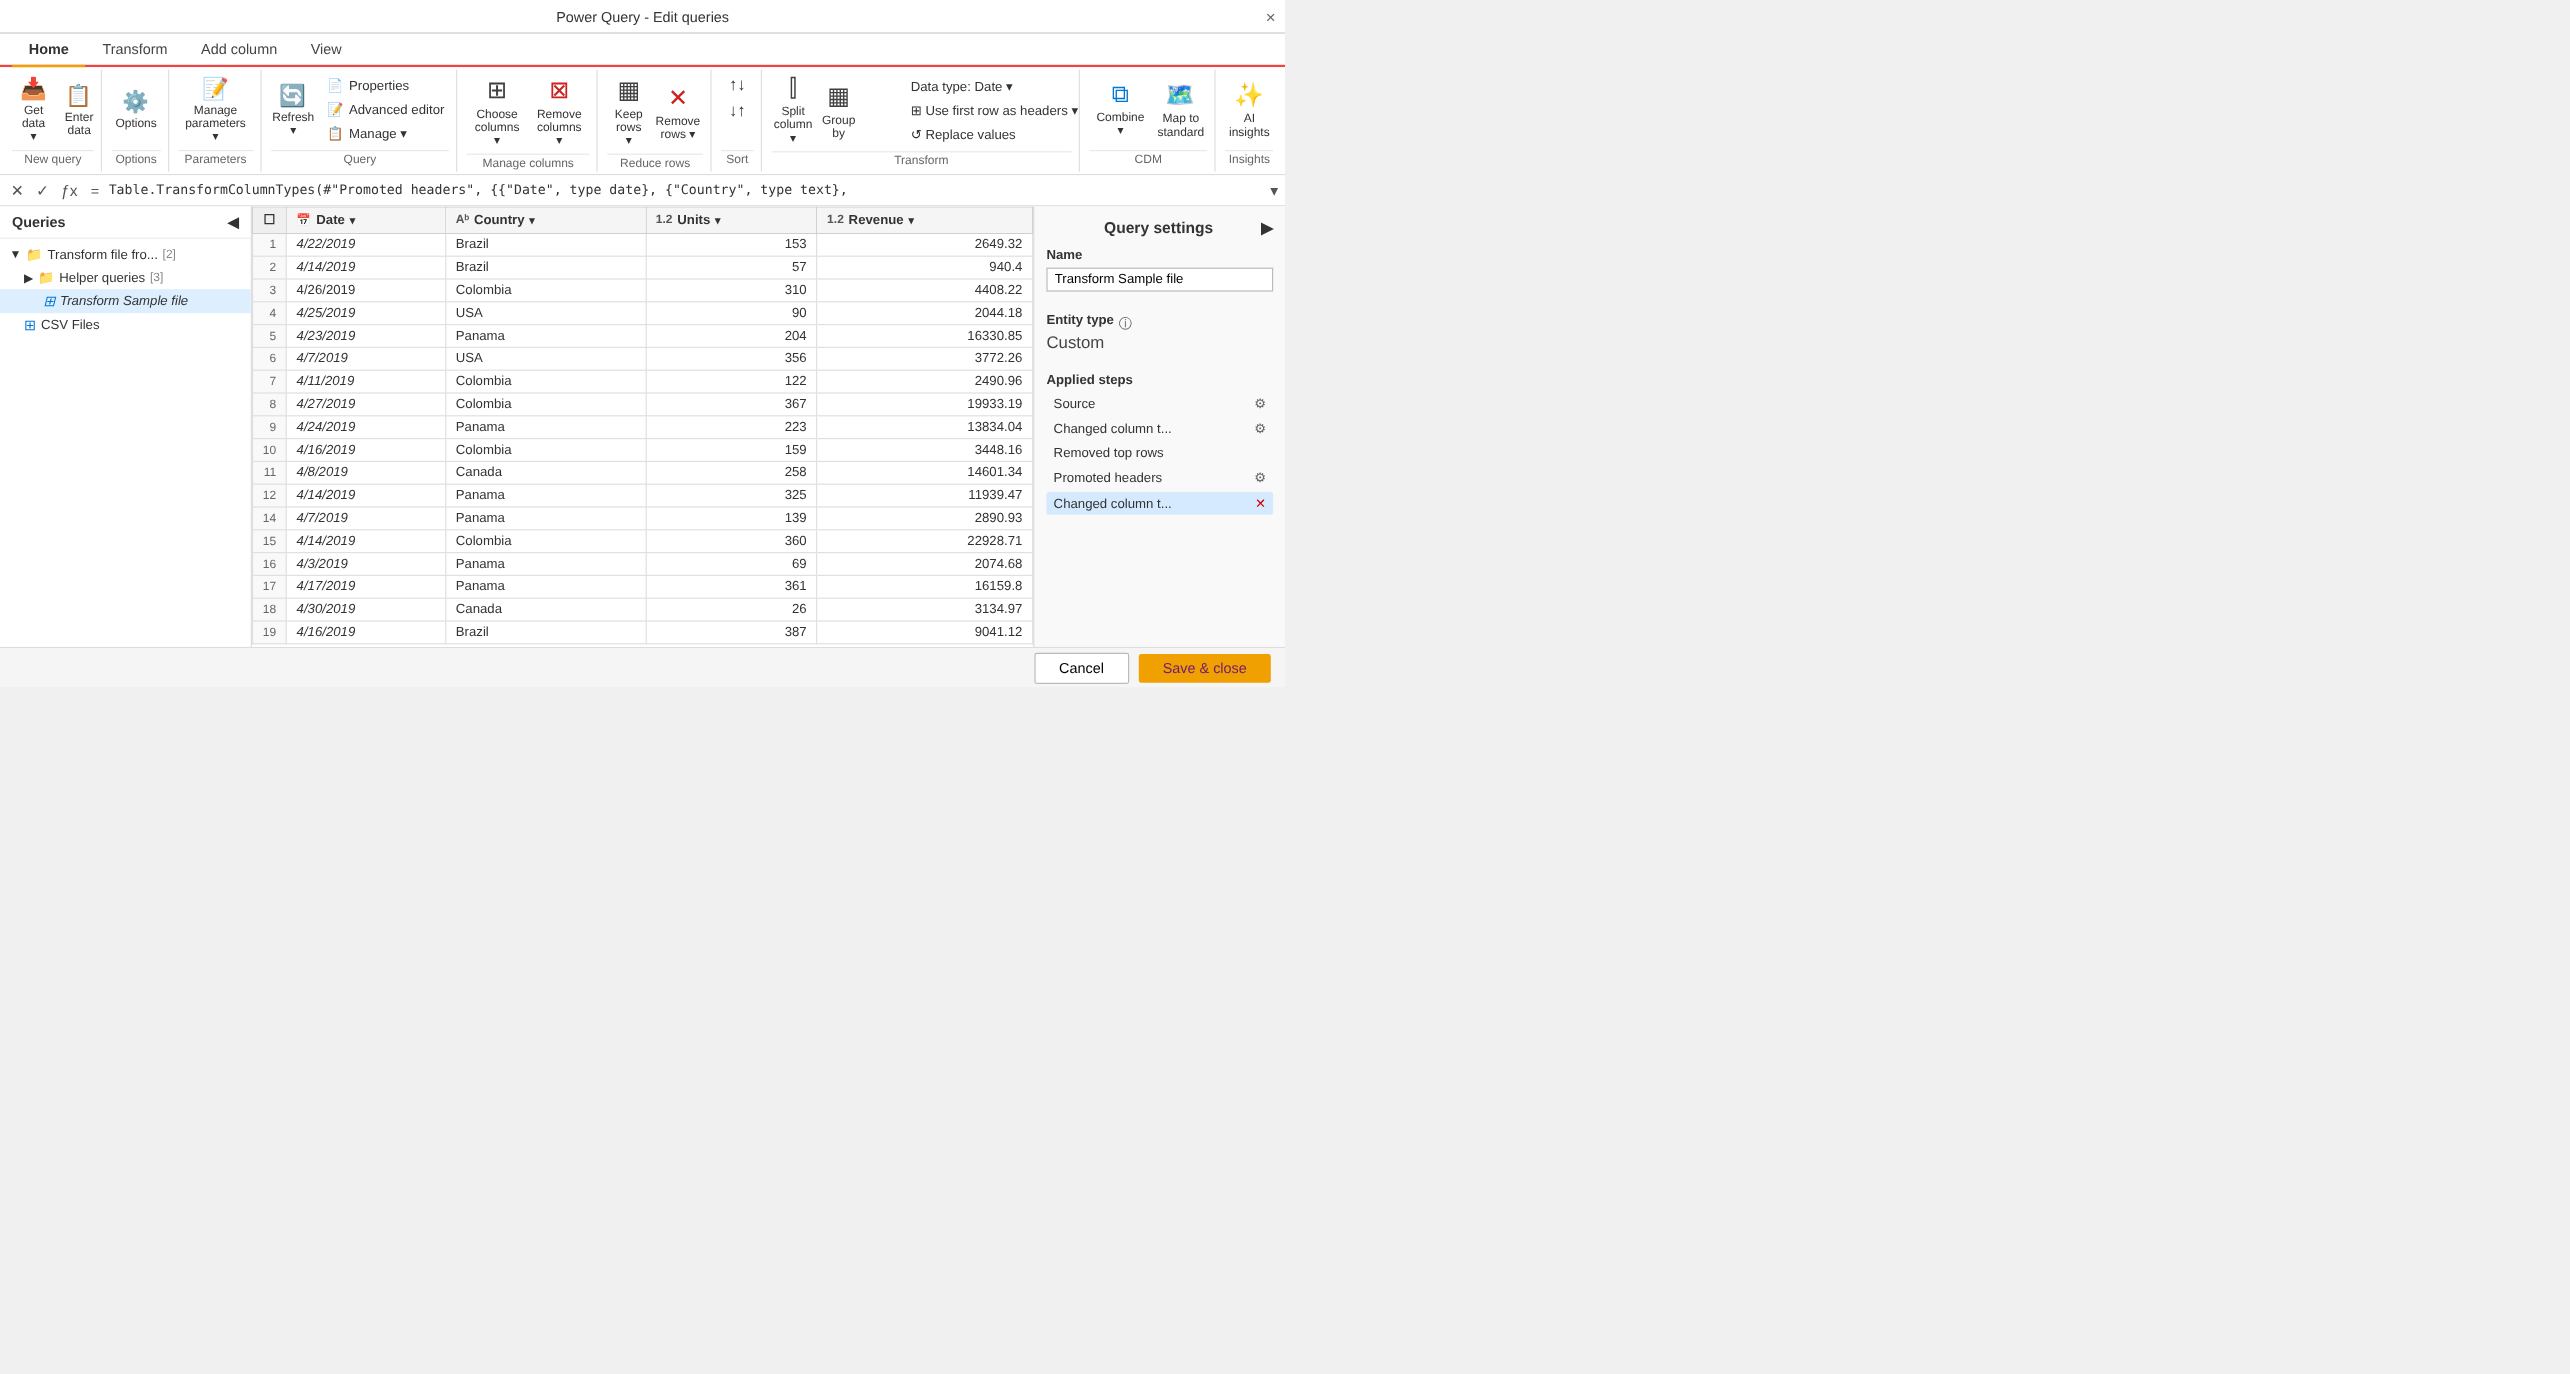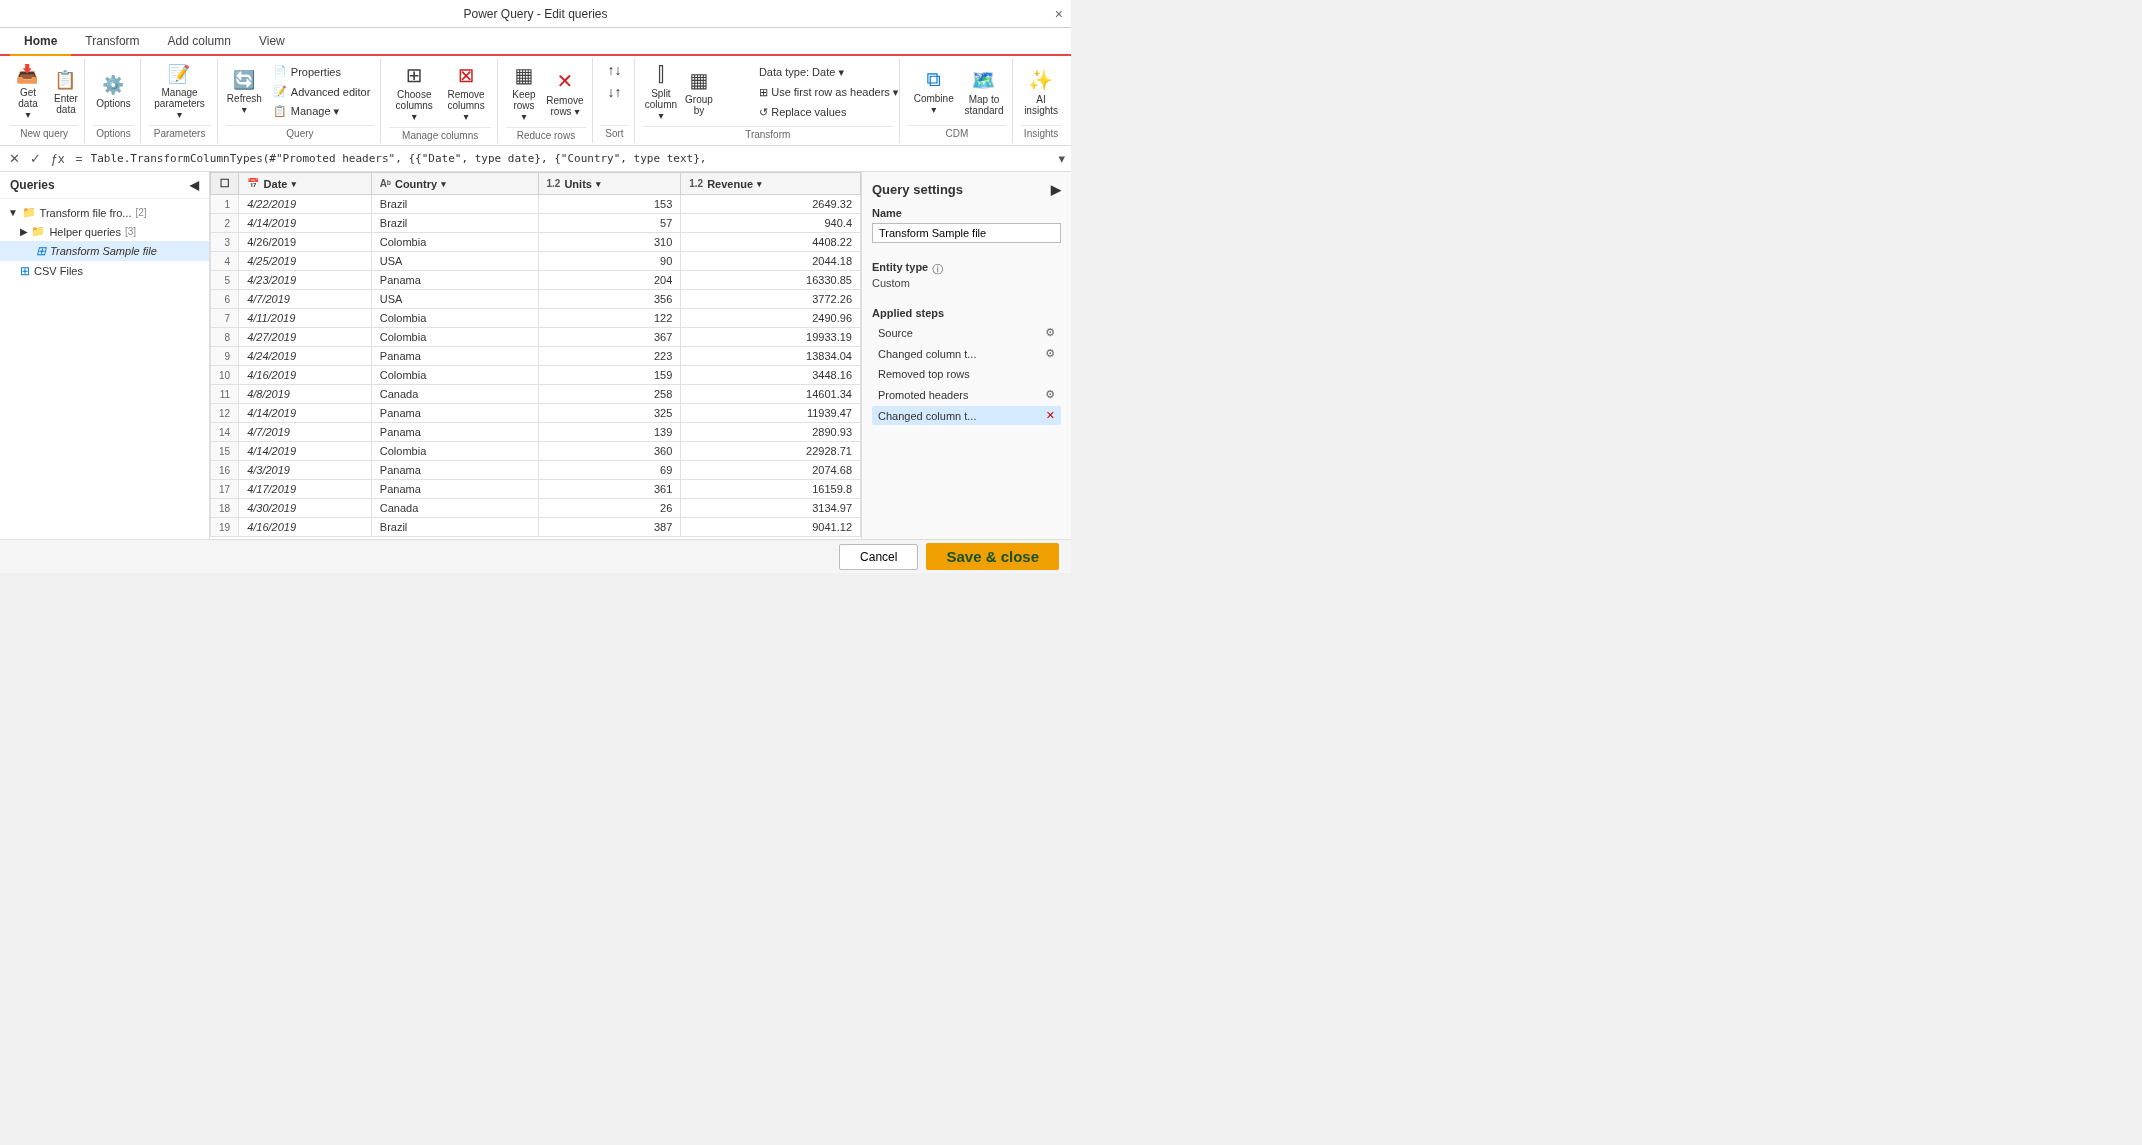--- a/index.html
+++ b/index.html
@@ -254,30 +254,31 @@
       flex-direction: column;
       padding: 10px;
       gap: 10px;
     }
     .settings-header {
       display: flex;
       align-items: center;
       justify-content: space-between;
       font-weight: 700;
       font-size: 13px;
+      margin-left: 48px;
     }
     .settings-section { margin-bottom: 8px; }
     .settings-label {
       font-size: 11px;
       font-weight: 700;
       color: #333;
       margin-bottom: 4px;
     }
     .settings-value {
-      font-size: 11px;
+      font-size: 14px;
       color: #444;
     }
     .name-input {
       width: 100%;
       padding: 3px 6px;
       border: 1px solid #bbb;
       font-size: 11px;
       background: #fff;
     }
     .entity-row {
@@ -316,24 +317,24 @@
       border: 1px solid #bbb;
       background: #fff;
       cursor: pointer;
       font-size: 12px;
       border-radius: 2px;
     }
     .btn-save {
       padding: 5px 20px;
       border: none;
       background: #f0a000;
-      color: #14532d;
-      cursor: pointer;
-      font-size: 15px;
-      font-weight: 700;
+      color: #701a75;
+      cursor: pointer;
+      font-size: 12px;
+      font-weight: 400;
       border-radius: 2px;
     }
   </style>
 </head>
 <body>
 
 <div class="title-bar">
   <span>Power Query - Edit queries</span>
   <span class="close-btn">×</span>
 </div>

